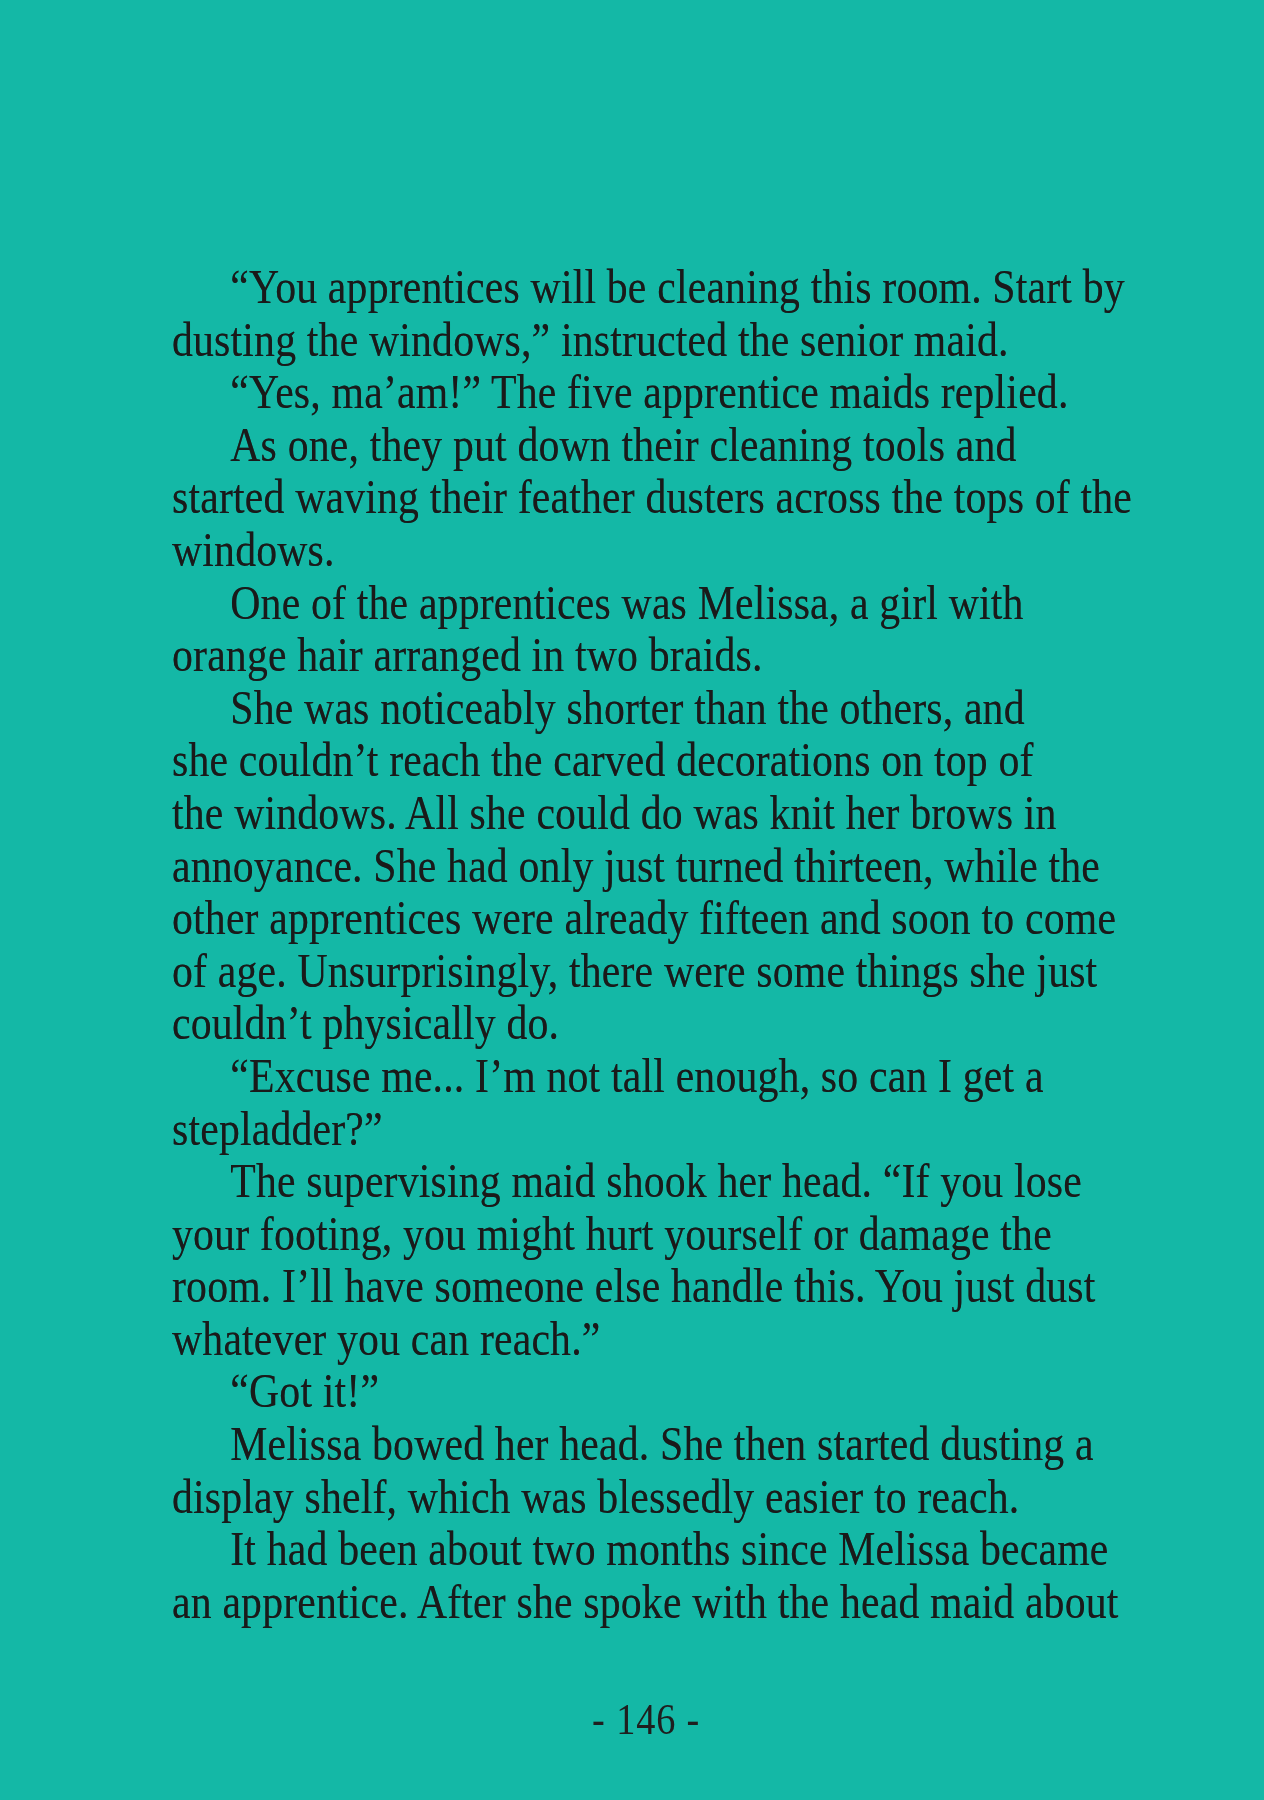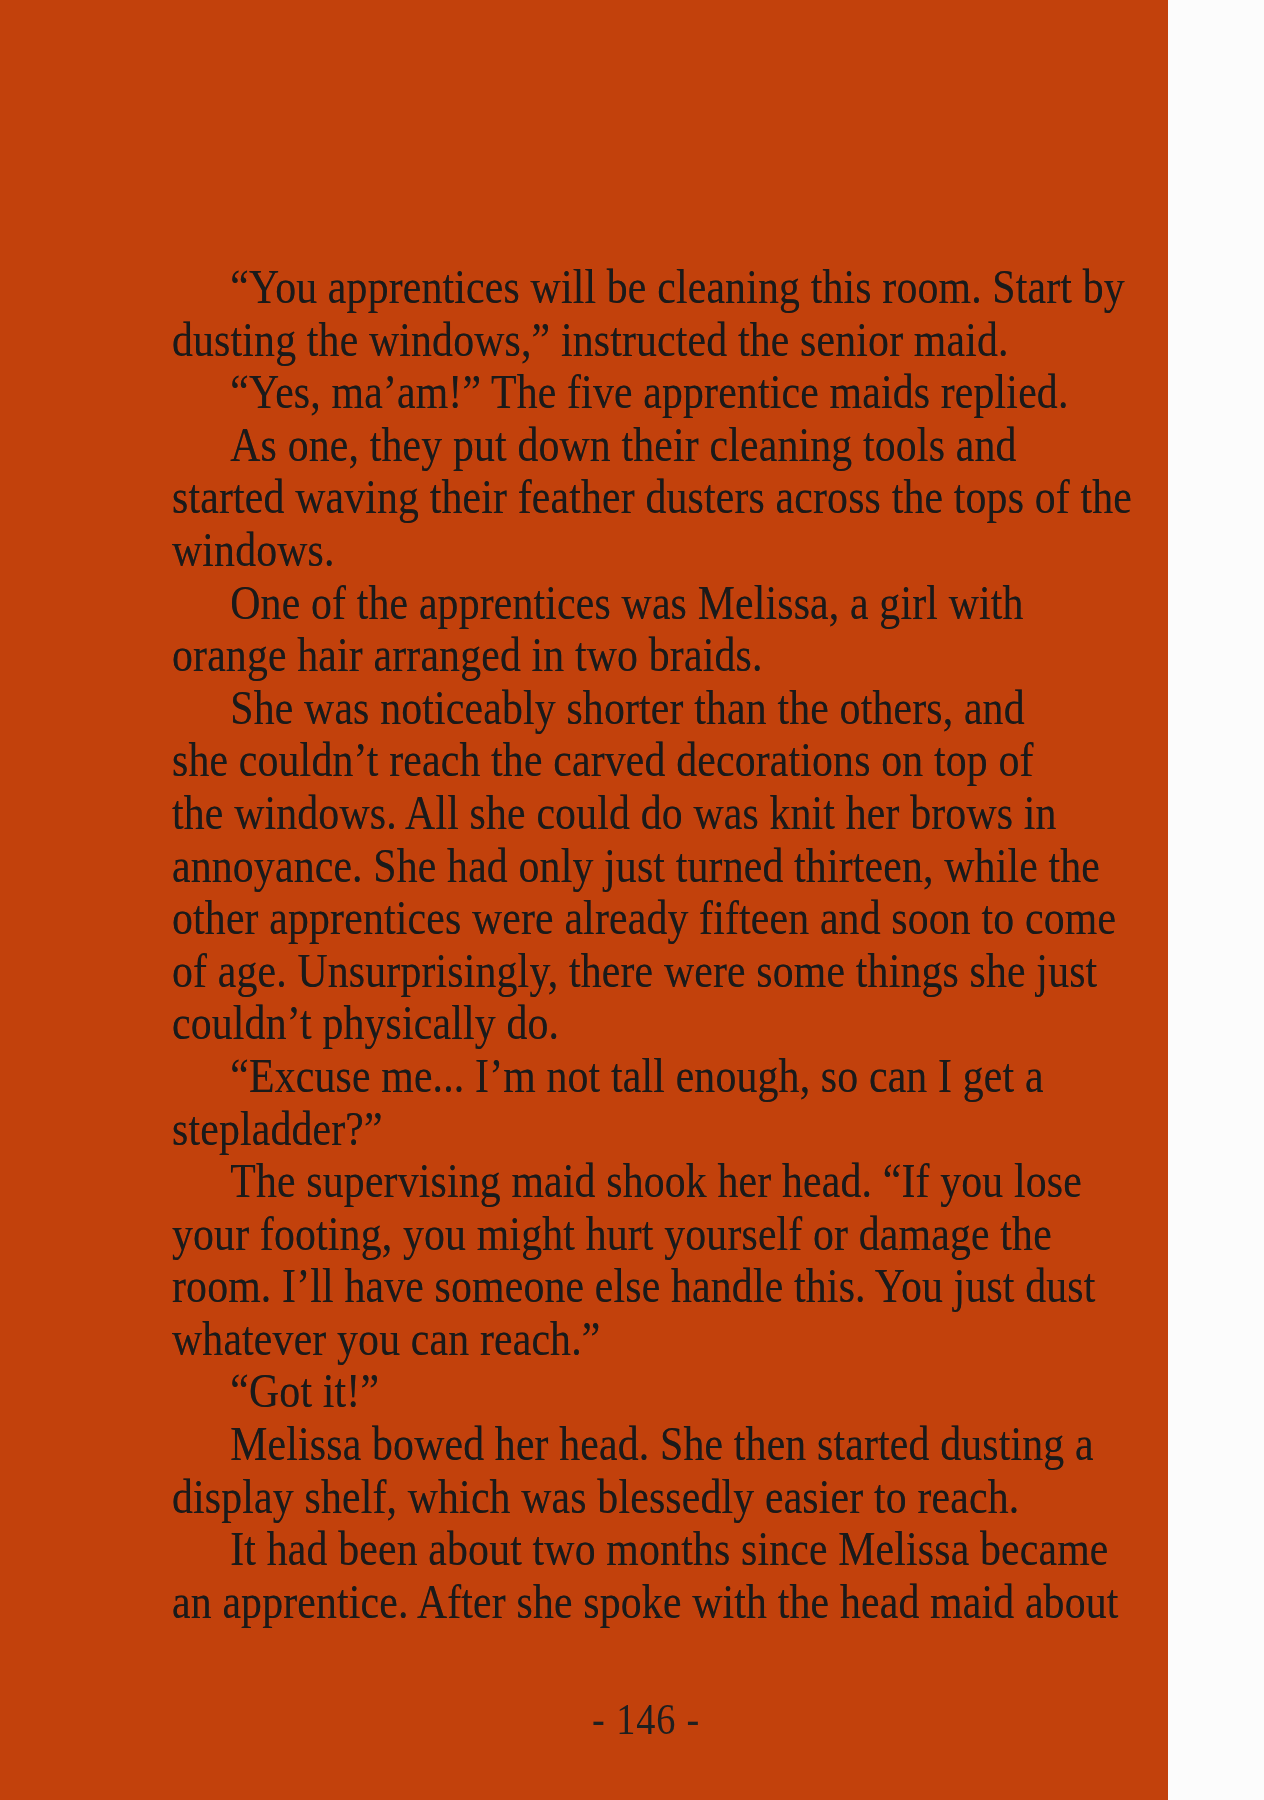--- a/index.html
+++ b/index.html
@@ -6,23 +6,23 @@
     margin: 0;
     padding: 0;
     width: 1264px;
     height: 1800px;
     background: #fcfcfc;
     overflow: hidden;
   }
 
   .page {
     position: relative;
-    width: 1168px;
+    width: 1264px;
     height: 1800px;
-    background: #c2410c;
+    background: #14b8a6;
     font-family: "Liberation Serif", "DejaVu Serif", serif;
     color: #1a1a1a;
   }
 
   
   .text-block {
     position: absolute;
     left: 172px;
     top: 261px;
     width: 1200px;

